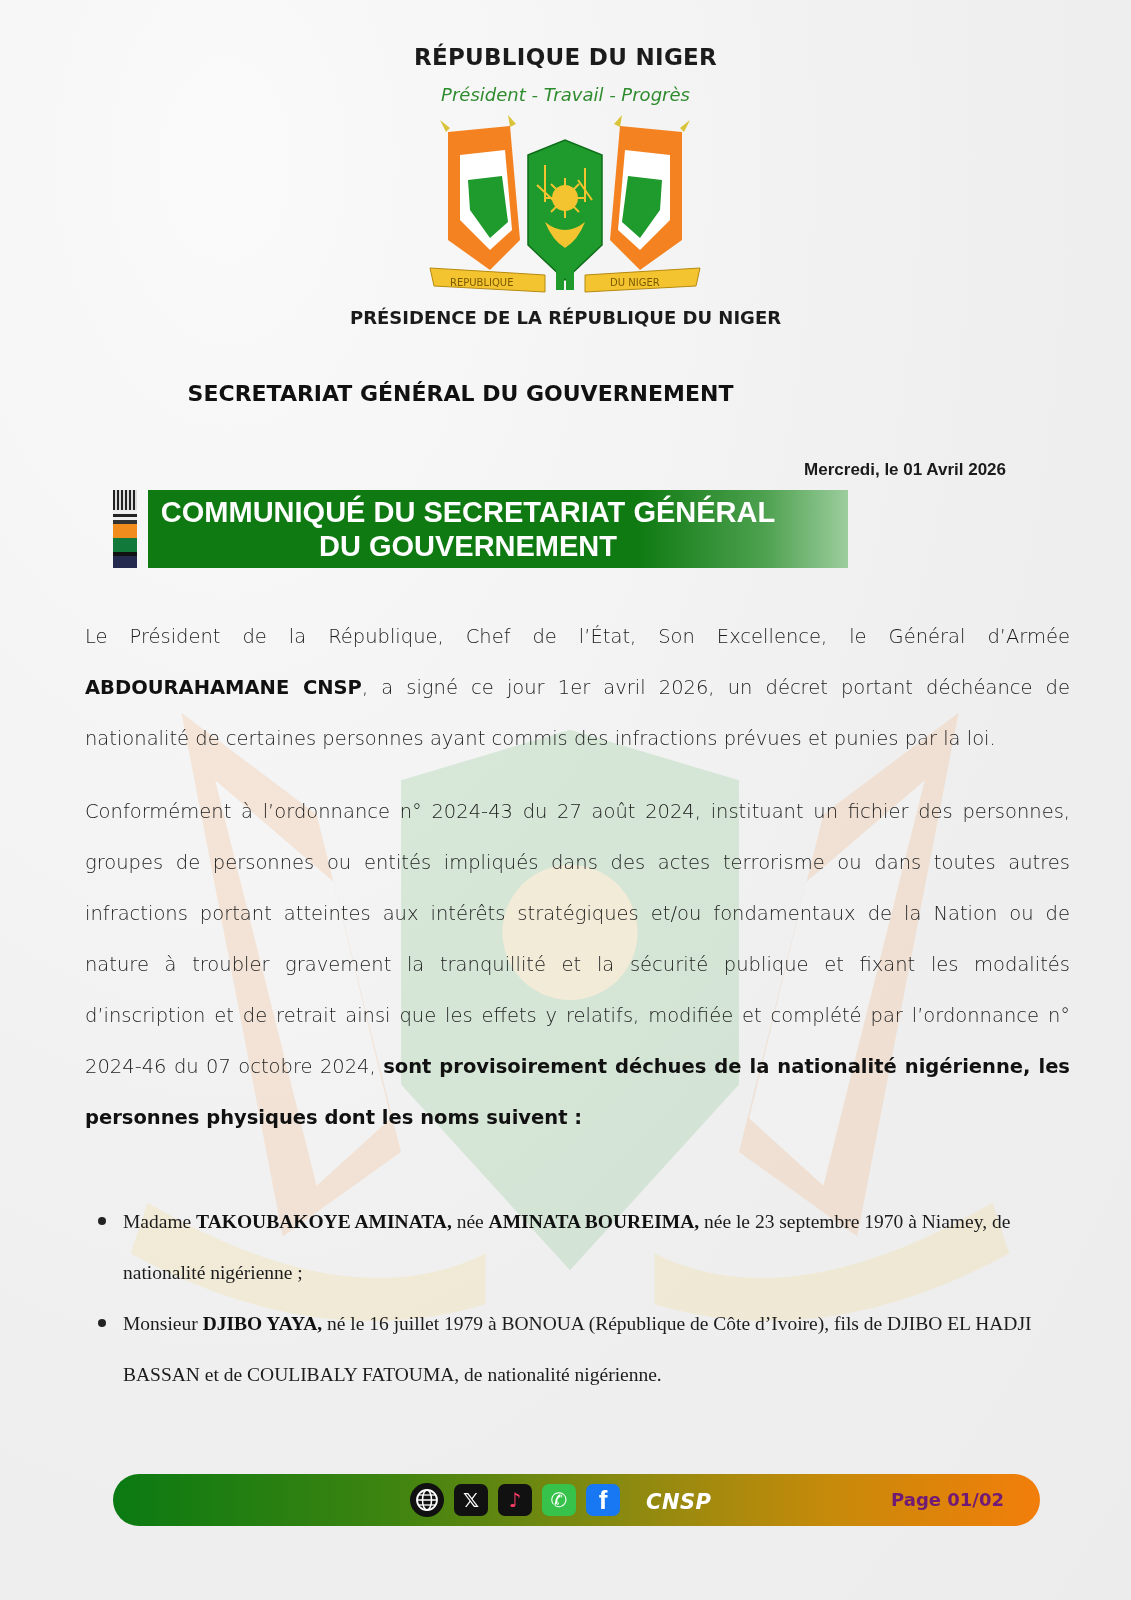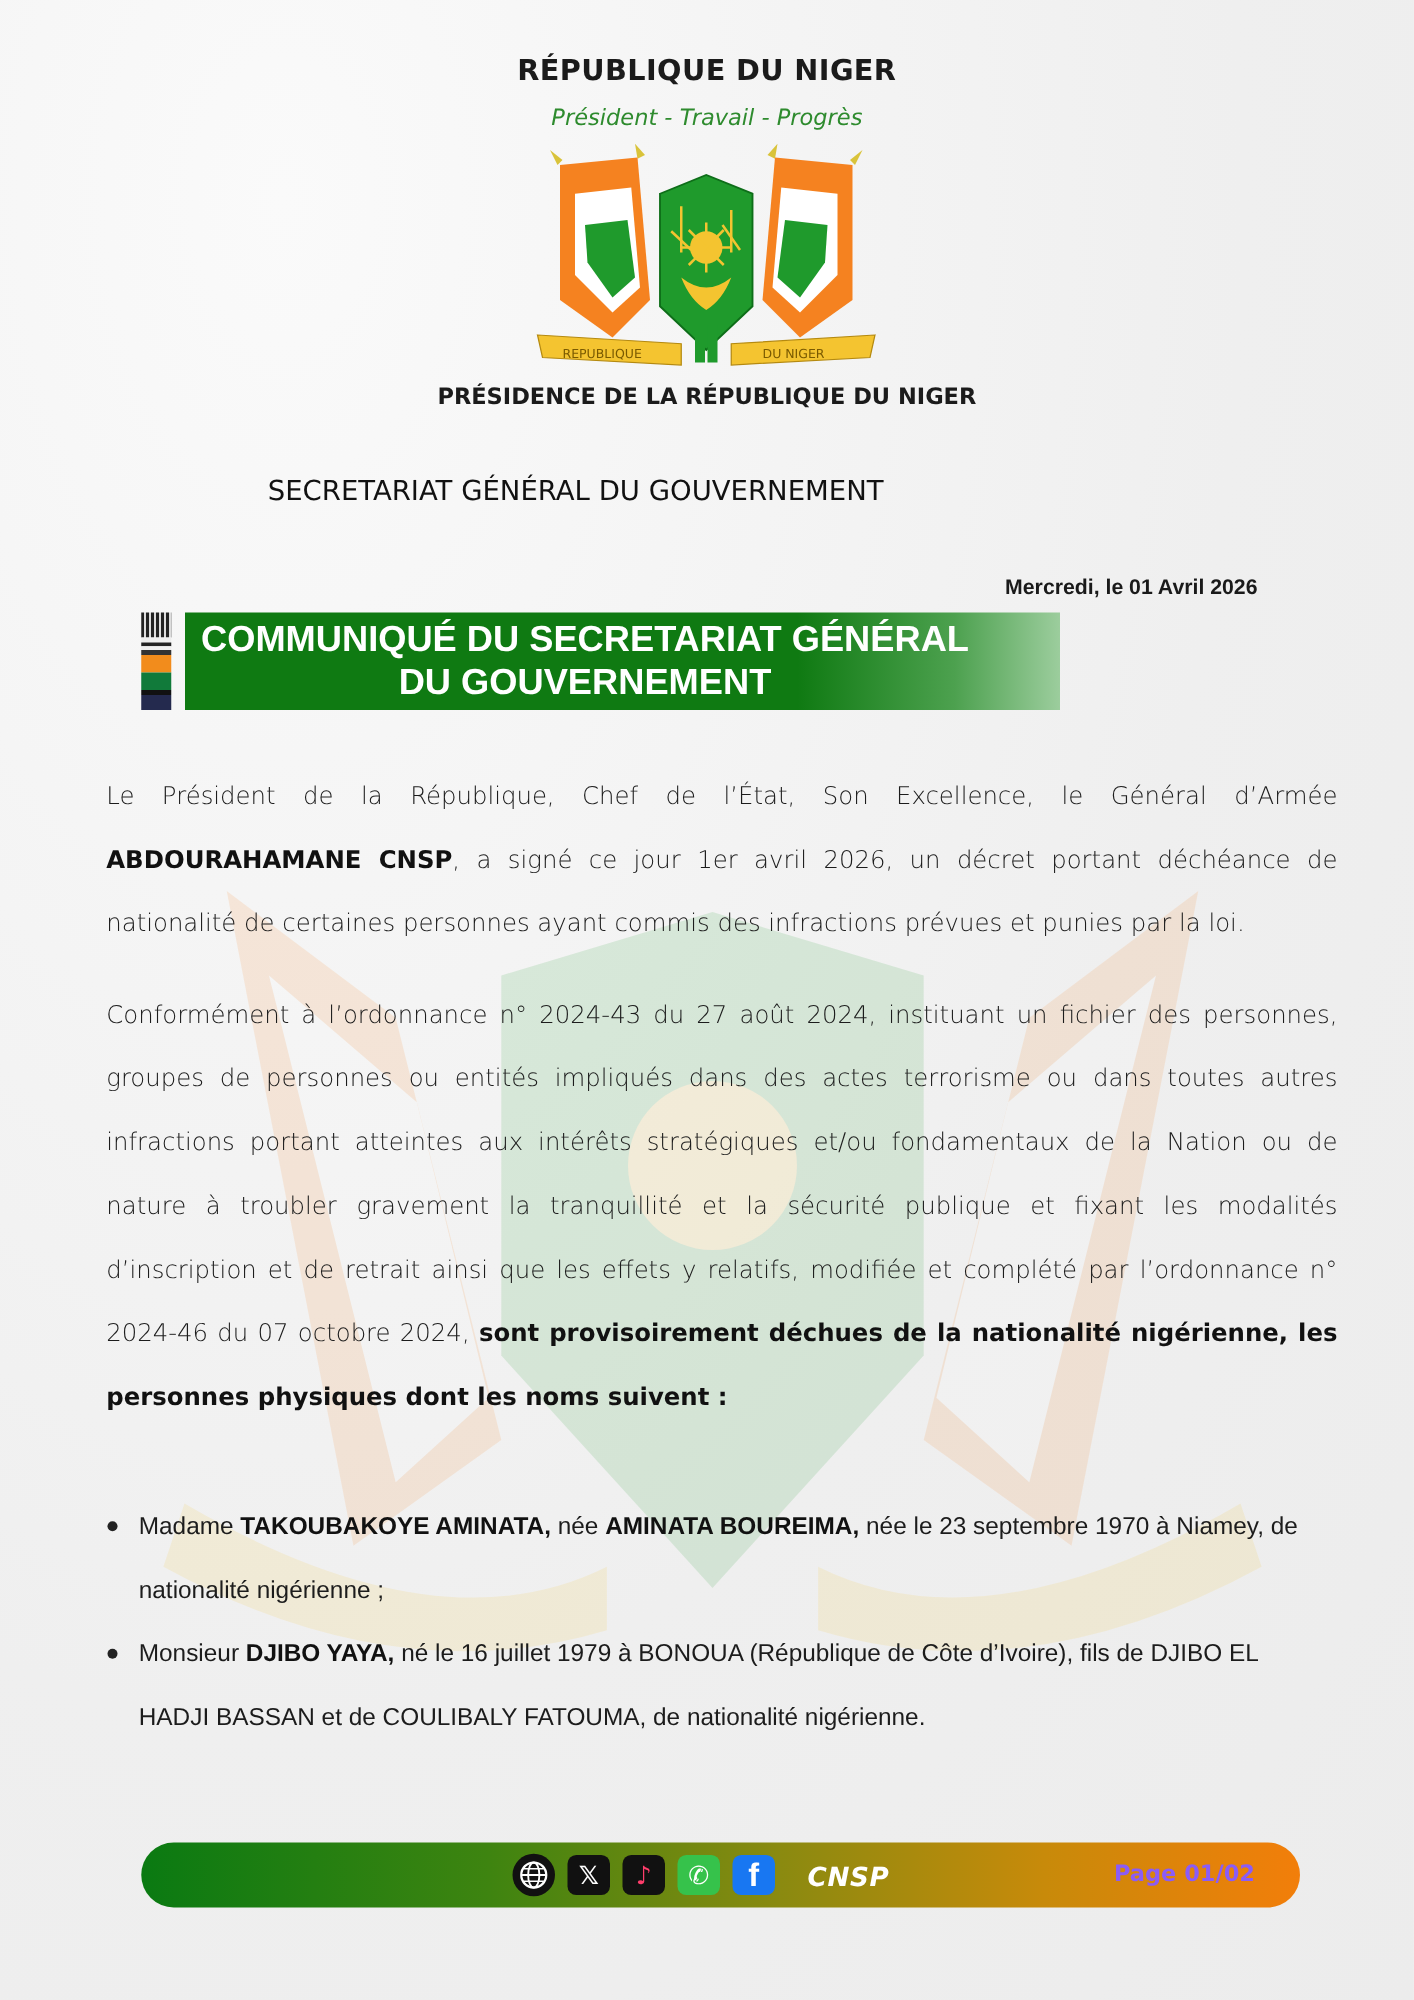--- a/index.html
+++ b/index.html
@@ -31,21 +31,21 @@
     }
     .coat {
       position: absolute; left: 420px; top: 110px; width: 290px; height: 190px;
     }
     .hdr-presidence {
       position: absolute; top: 307px; left: 0; width: 1131px; text-align: center;
       font-weight: bold; font-size: 18px; color: #1b1b1b;
     }
     .hdr-sgg {
       position: absolute; top: 381px; left: 0; width: 921px; text-align: center;
-      font-weight: normal; font-size: 22px; color: #111;
+      font-weight: bold; font-size: 22px; color: #111;
     }
     .date-line {
       position: absolute; top: 460px; right: 125px;
       font-family: "Liberation Sans", sans-serif; font-weight: bold; font-size: 17px; color: #1a1a1a;
     }
     .pattern-strip {
       position: absolute; left: 113px; top: 490px; width: 24px; height: 78px;
       display: flex; flex-direction: column;
     }
     .pattern-strip div { width: 100%; }
@@ -61,23 +61,23 @@
       position: absolute; left: 85px; width: 985px;
       font-family: "DejaVu Sans", sans-serif; font-size: 19.5px; line-height: 51px;
       text-align: justify; text-align-last: left; color: #1c1c1c;
       font-weight: 300;
     }
     .para1 { top: 611px; }
     .para2 { top: 786px; }
     .body-text b { font-weight: bold; color: #111; }
 
     .list {
-      position: absolute; left: 84px; top: 1196px; width: 970px;
+      position: absolute; left: 96px; top: 1196px; width: 970px;
       list-style: none;
-      font-family: Liberation Sans, sans-serif; font-size: 19.5px; line-height: 51px; color: #1c1c1c;
+      font-family: Liberation Serif, serif; font-size: 19.5px; line-height: 51px; color: #1c1c1c;
     }
     .list li { position: relative; padding-left: 27px; }
     .list li .bullet {
       position: absolute; left: 2px; top: 21px; width: 8px; height: 8px; border-radius: 50%; background: #222;
     }
     .list b { font-weight: bold; color: #111; }
 
     .footer-bar {
       position: absolute; left: 113px; top: 1474px; width: 927px; height: 52px;
       border-radius: 26px;
@@ -95,21 +95,21 @@
     .ficon.tiktok { background: #111; color: #ff3d6b; font-size: 20px; }
     .ficon.whatsapp { background: #36c24b; }
     .ficon.facebook { background: #1877f2; font-family: "Liberation Sans", sans-serif; font-size: 26px; }
     .footer-cnsp {
       position: absolute; left: 646px; top: 1490px;
       font-family: "DejaVu Sans", sans-serif; font-weight: bold; font-style: italic; font-size: 21px; color: #fff;
       letter-spacing: 0.5px;
     }
     .footer-page {
       position: absolute; right: 127px; top: 1489px;
-      font-family: "DejaVu Sans", sans-serif; font-weight: bold; font-size: 18px; color: #8b5cf6;
+      font-family: "DejaVu Sans", sans-serif; font-weight: bold; font-size: 18px; color: #701a75;
     }
   </style>
 </head>
 <body>
 
 <div class="page">
 
   <svg class="watermark" viewBox="0 0 290 210">
     <g>
       <path d="M30 20 L70 50 L95 150 L60 175 Z" fill="#f58220"></path>

